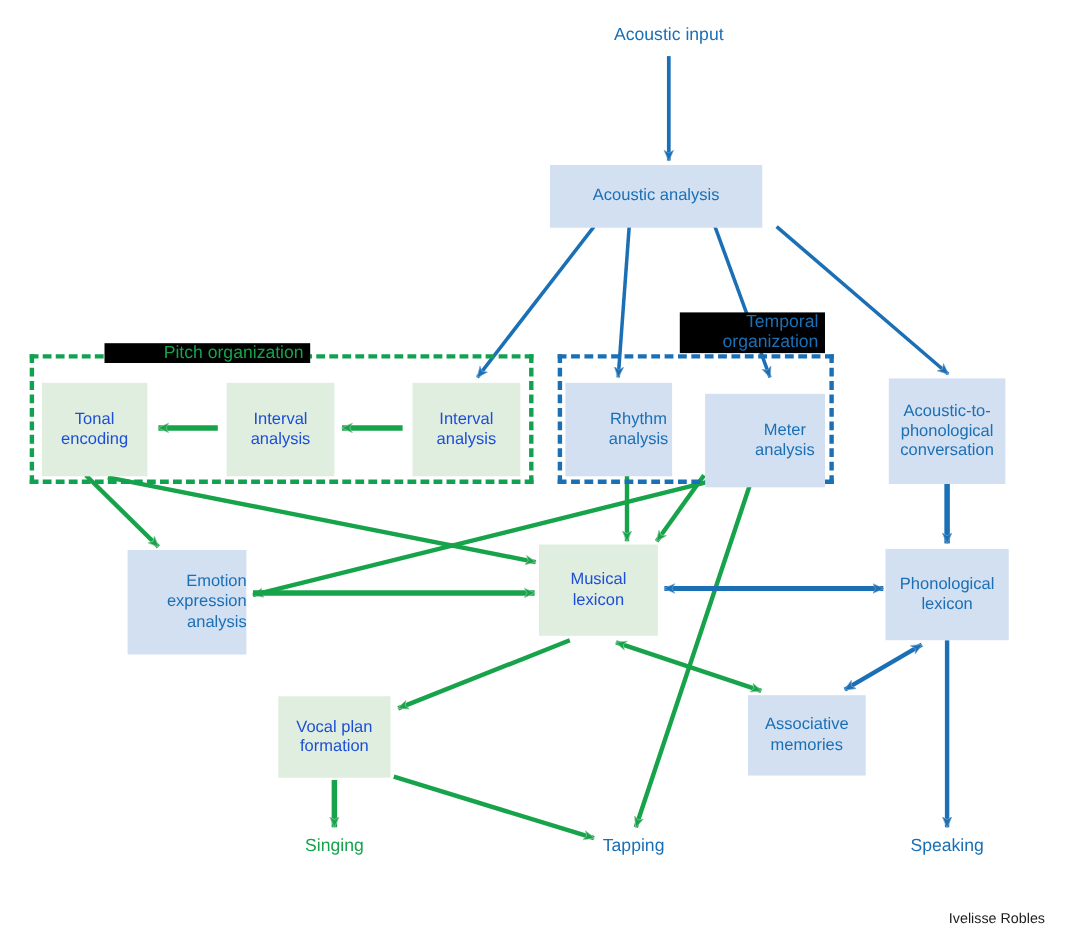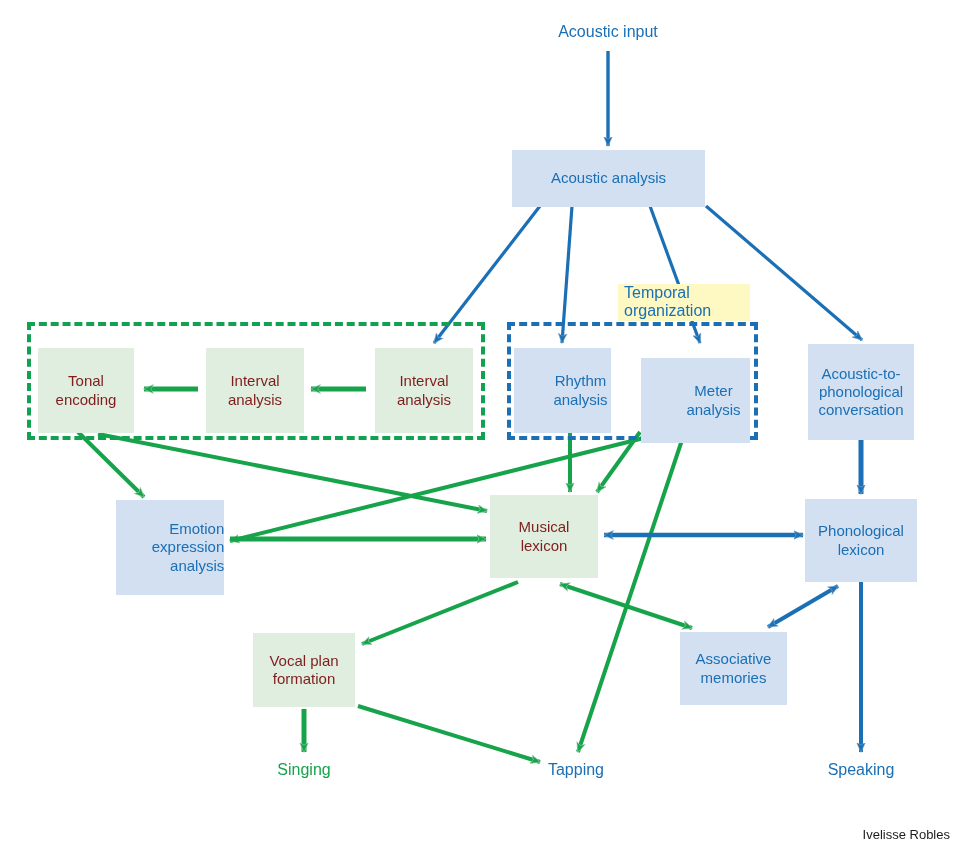--- a/index.html
+++ b/index.html
@@ -32,21 +32,21 @@
     display: flex;
     align-items: center;
     justify-content: center;
     text-align: center;
     line-height: 1.22;
     font-size: 15px;
     z-index: 3;
   }
   .node.green {
     background: #dfeede;
-    color: #7f1d1d;
+    color: #1d4ed8;
   }
   .node.blue {
     background: #d2e0f2;
     color: #1a6fb5;
   }
   .node.italic {
     padding-left: 36px;
   }
   .freetext {
     position: absolute;
@@ -67,24 +67,24 @@
   }
   .group-box.green {
     border: 4px dashed #12a150;
   }
   .group-box.blue {
     border: 4px dashed #1a6fb5;
   }
   .group-label {
     position: absolute;
     z-index: 4;
-    background: #fef9c3;
+    background: #000000;
     padding: 0 6px;
     font-size: 16px;
-    text-align: left;
+    text-align: right;
     line-height: 1.15;
     white-space: pre;
   }
   .group-label.green { color: #16a34a; }
   .group-label.blue { color: #1a6fb5; }
 </style>
 </head>
 <body>
 
 <div id="canvas">
@@ -144,32 +144,33 @@
     <line x1="518" y1="582" x2="362" y2="644" stroke="#16a34a" stroke-width="4" marker-end="url(#ah-green)"></line>
 
     <line x1="304" y1="709" x2="304" y2="752" stroke="#16a34a" stroke-width="5" marker-end="url(#ah-green)"></line>
 
     <line x1="358" y1="706" x2="540" y2="762" stroke="#16a34a" stroke-width="4" marker-end="url(#ah-green)"></line>
 
     <line x1="861" y1="582" x2="861" y2="752" stroke="#1a6fb5" stroke-width="4" marker-end="url(#ah-blue)"></line>
   </svg>
 
   <div class="group-box green" style="left:27px; top:322px; width:458px; height:118px;"></div>
+  <div class="group-label green" style="left:95px; top:312px; width:175px;">Pitch organization</div>
 
   <div class="group-box blue" style="left:507px; top:322px; width:251px; height:118px;"></div>
   <div class="group-label blue" style="left: 618px; top: 284px; width: 120px; white-space: pre-line;">Temporal
 organization</div>
 
   <div class="freetext blue" style="left:508px; top:22px; width:200px;">Acoustic input</div>
   <div class="freetext green" style="left:244px; top:760px; width:120px;">Singing</div>
   <div class="freetext blue" style="left:516px; top:760px; width:120px;">Tapping</div>
   <div class="freetext blue" style="left:801px; top:760px; width:120px;">Speaking</div>
   <div class="freetext black" style="left:770px; top:827px; width:180px; text-align:right;">Ivelisse Robles</div>
 
-  <div class="node blue" style="left:512px; top:150px; width:193px; height:57px;">Acoustic analysis</div>
+  <div class="node blue" style="left:500px; top:150px; width:193px; height:57px;">Acoustic analysis</div>
 
   <div class="node green" style="left: 38px; top: 348px; width: 96px; height: 85px; white-space: pre-line;">Tonal
 encoding</div>
   <div class="node green" style="left: 206px; top: 348px; width: 98px; height: 85px; white-space: pre-line;">Interval
 analysis</div>
   <div class="node green" style="left: 375px; top: 348px; width: 98px; height: 85px; white-space: pre-line;">Interval
 analysis</div>
 
   <div class="node blue italic" style="left: 514px; top: 348px; width: 97px; height: 85px; white-space: pre-line;">Rhythm
 analysis</div>

